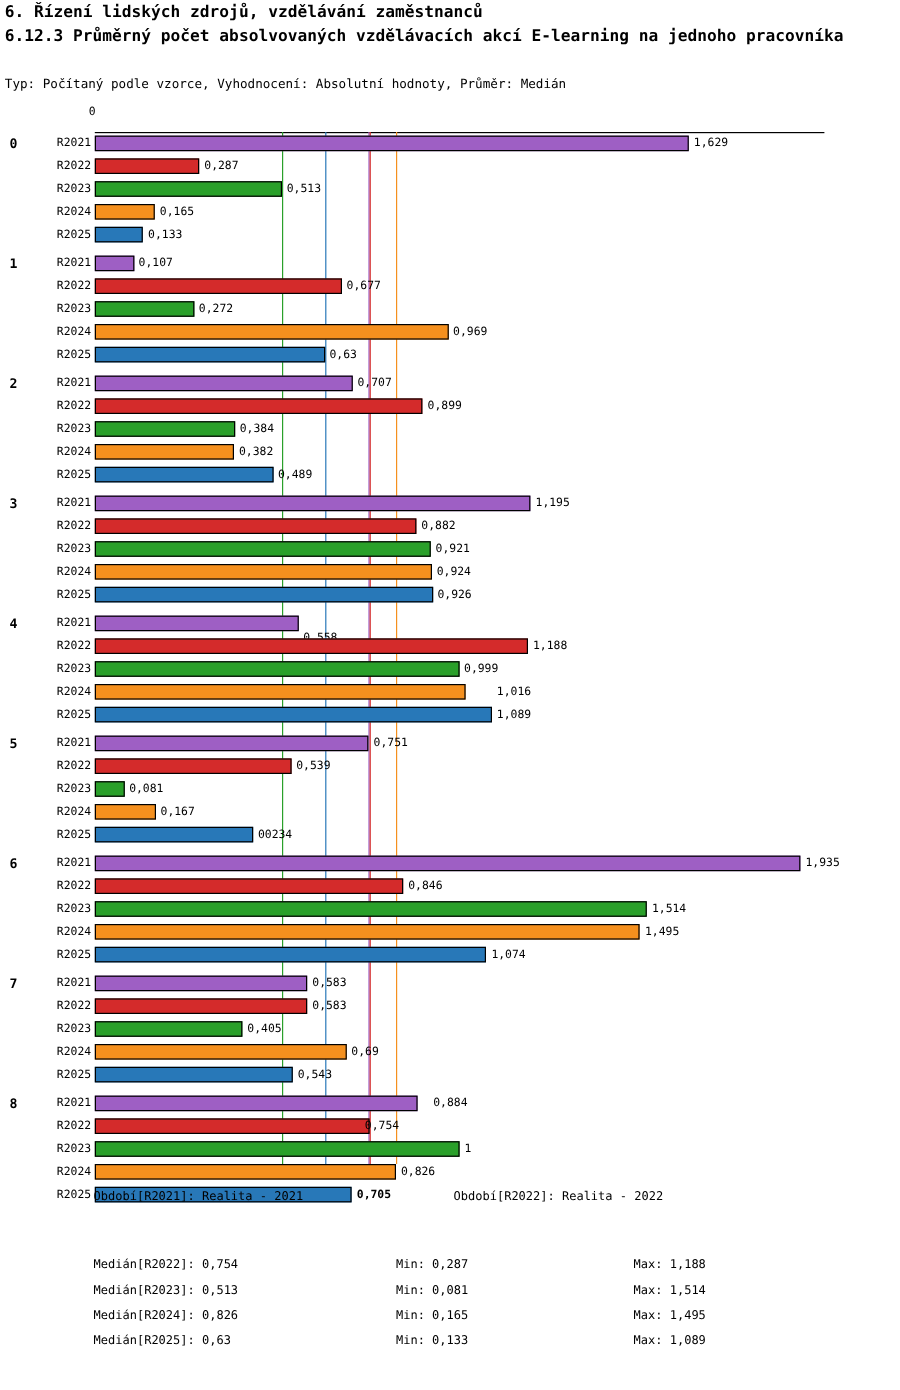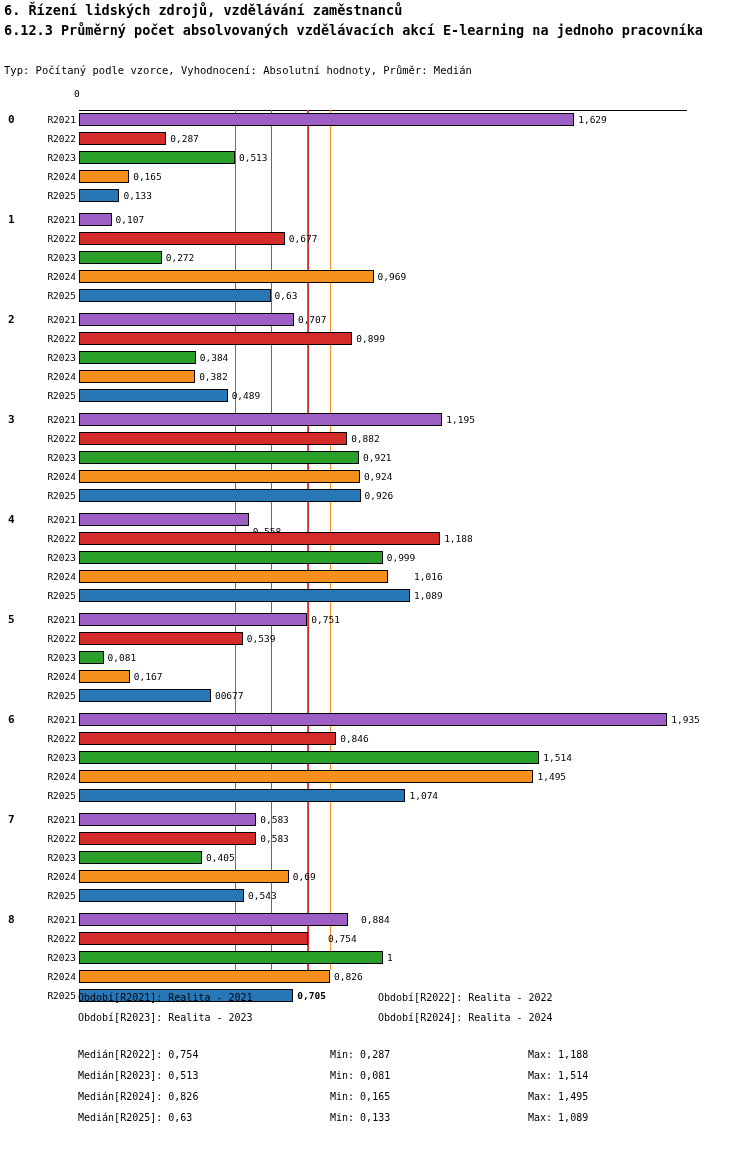--- a/index.html
+++ b/index.html
@@ -293,21 +293,21 @@
       <div class="bar-val" style="left: 107.624px;">0,081</div>
     </div>
     <div class="row" style="top: 579px; width: 750px;">
       <div class="row-label">R2024</div>
       <div class="bar" style="width: 50.768px; background: rgb(245, 144, 30);"></div>
       <div class="bar-val" style="left: 133.768px;">0,167</div>
     </div>
     <div class="row" style="top: 598px; width: 750px;">
       <div class="row-label">R2025</div>
       <div class="bar" style="width: 131.936px; background: rgb(40, 120, 184);"></div>
-      <div class="bar-val" style="left: 214.936px;">00677</div>
+      <div class="bar-val" style="left: 214.936px;">00234</div>
     </div>
     <div class="group-label" style="top: 625px;">6</div>
     <div class="row" style="top: 622px; width: 750px;">
       <div class="row-label">R2021</div>
       <div class="bar" style="width: 588.24px; background: rgb(158, 95, 196);"></div>
       <div class="bar-val" style="left: 671.24px;">1,935</div>
     </div>
     <div class="row" style="top: 641px; width: 750px;">
       <div class="row-label">R2022</div>
       <div class="bar" style="width: 257.184px; background: rgb(212, 43, 43);"></div>
@@ -356,21 +356,21 @@
     </div>
     <div class="group-label" style="top: 825px;">8</div>
     <div class="row" style="top: 822px; width: 750px;">
       <div class="row-label">R2021</div>
       <div class="bar" style="width: 268.736px; background: rgb(158, 95, 196);"></div>
       <div class="bar-val" style="left: 361px;">0,884</div>
     </div>
     <div class="row" style="top: 841px; width: 750px;">
       <div class="row-label">R2022</div>
       <div class="bar" style="width: 229.216px; background: rgb(212, 43, 43);"></div>
-      <div class="bar-val" style="left: 328px;">0,754</div>
+      <div class="bar-val" style="left: 304px;">0,754</div>
     </div>
     <div class="row" style="top: 860px; width: 750px;">
       <div class="row-label">R2023</div>
       <div class="bar" style="width: 304px; background: rgb(42, 160, 42);"></div>
       <div class="bar-val" style="left: 387px;">1</div>
     </div>
     <div class="row" style="top: 879px; width: 750px;">
       <div class="row-label">R2024</div>
       <div class="bar" style="width: 251.104px; background: rgb(245, 144, 30);"></div>
       <div class="bar-val" style="left: 334.104px;">0,826</div>
@@ -380,24 +380,20 @@
       <div class="bar" style="width: 214.32px; background: rgb(40, 120, 184);"></div>
       <div class="bar-val" style="left: 297.32px; font-weight: bold;">0,705</div>
     </div>
   </div>
 
 <div class="legend" id="legend">
     <div style="position: relative; height: 20px;">
       <span class="col1">Období[R2021]: Realita - 2021</span>
       <span class="col2">Období[R2022]: Realita - 2022</span>
     </div>
-    <div style="position: relative; height: 20px;">
-      <span class="col1">Období[R2023]: Realita - 2023</span>
-      <span class="col2">Období[R2024]: Realita - 2024</span>
-    </div>
   </div>
 <div class="stats" id="stats">
     <div style="position: relative; height: 21px;">
       <span class="c1">Medián[R2022]: 0,754</span>
       <span class="c2">Min: 0,287</span>
       <span class="c3">Max: 1,188</span>
     </div>
     <div style="position: relative; height: 21px;">
       <span class="c1">Medián[R2023]: 0,513</span>
       <span class="c2">Min: 0,081</span>

